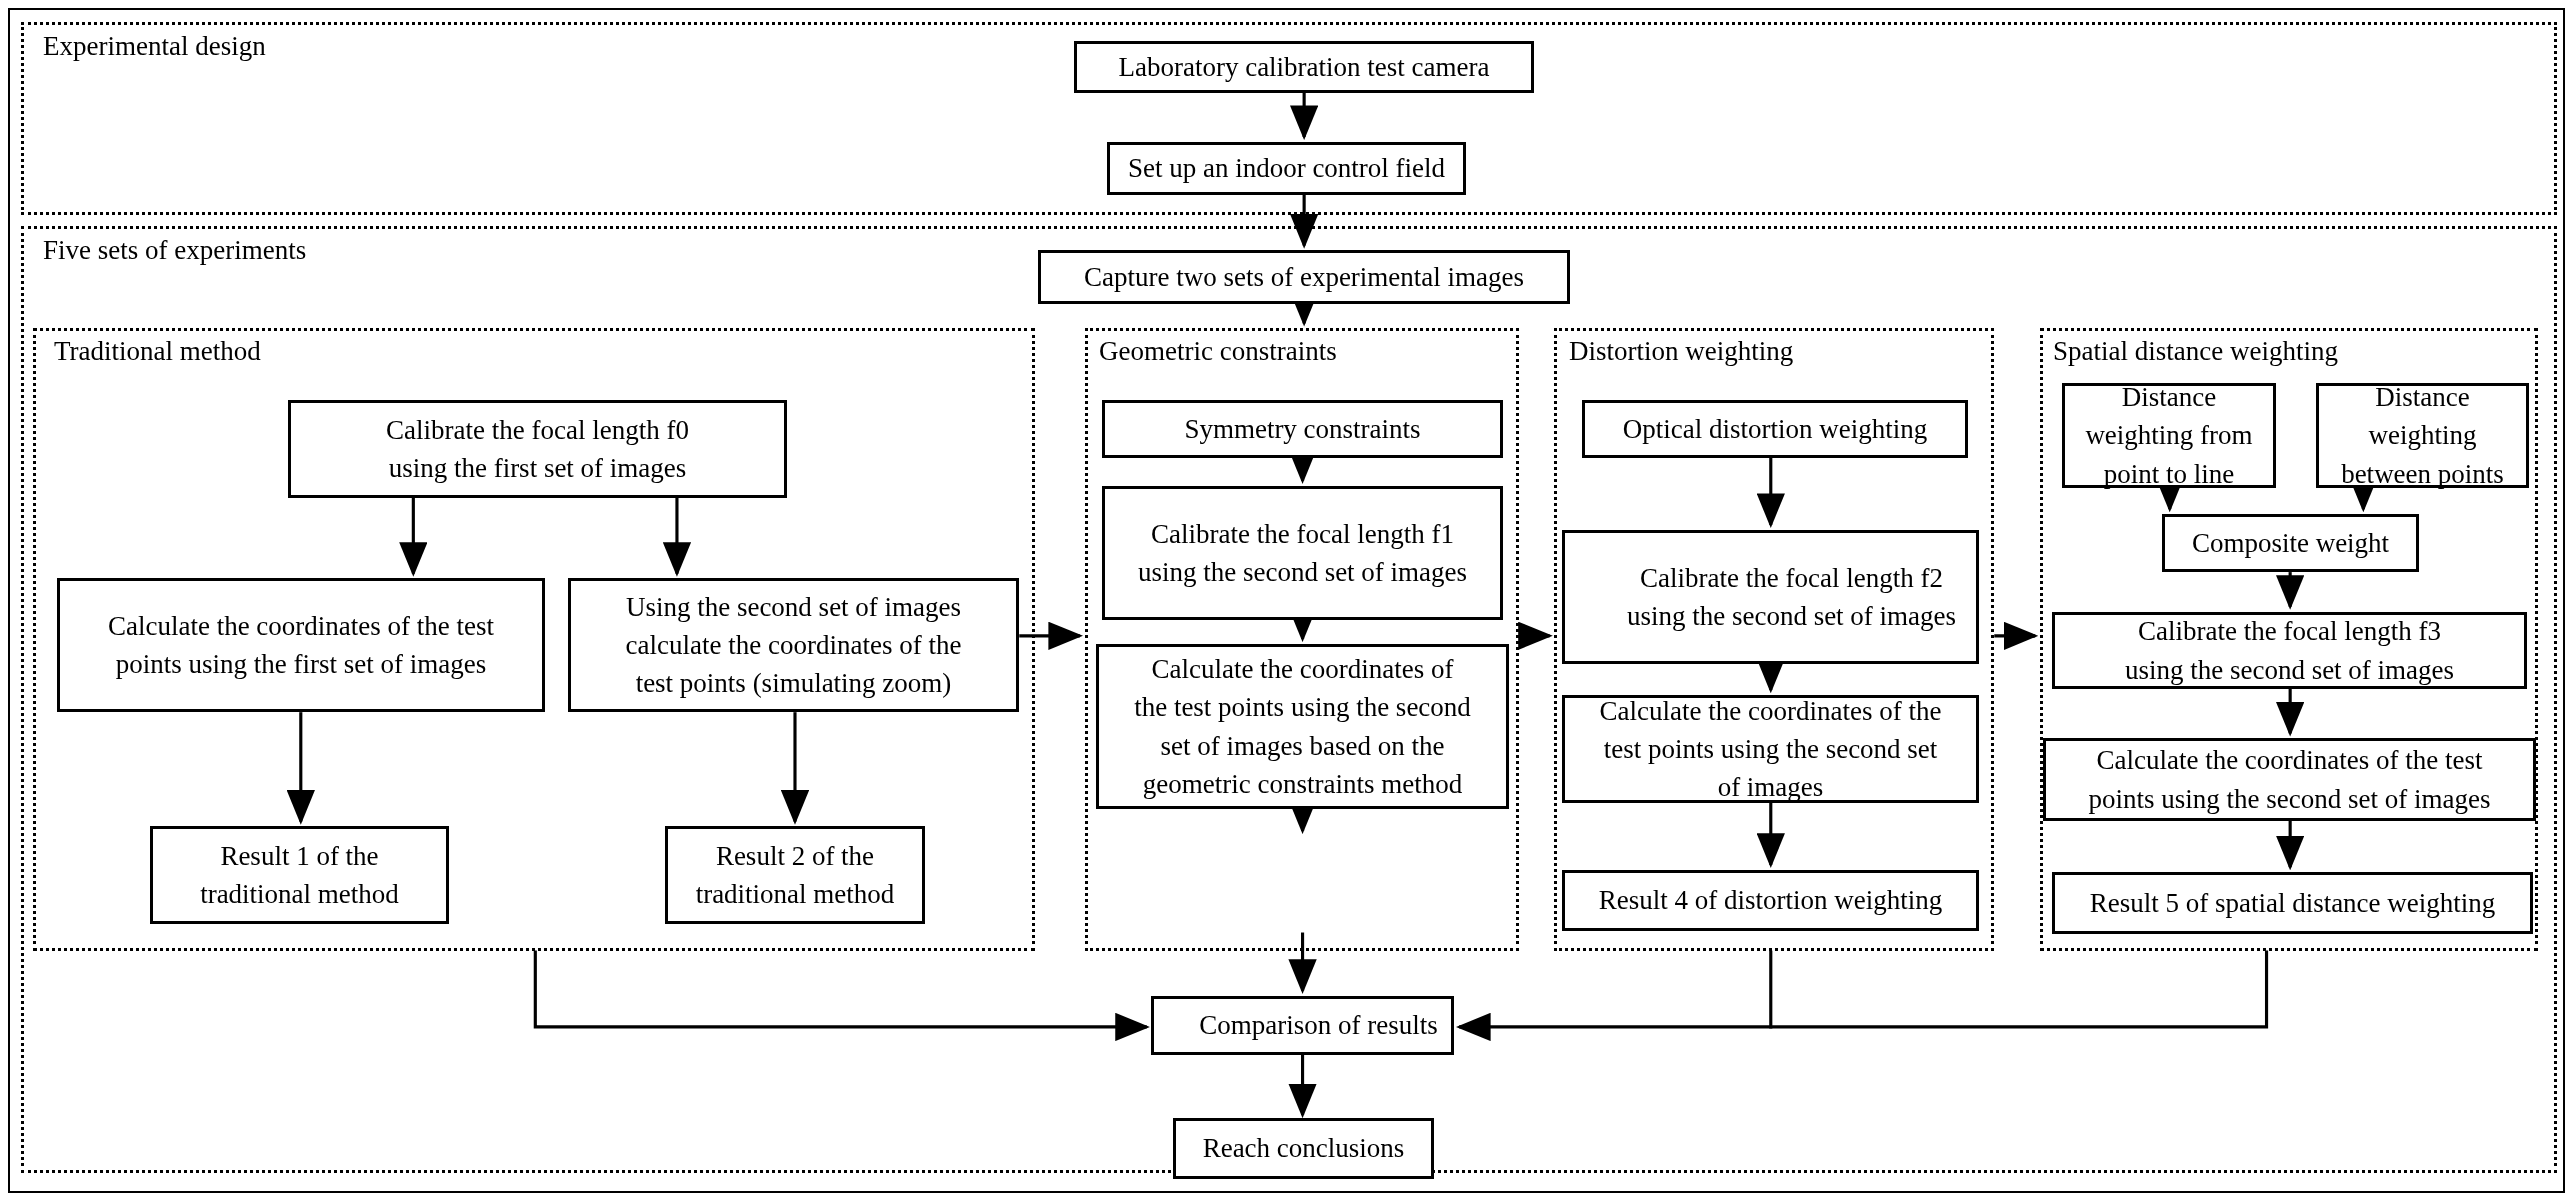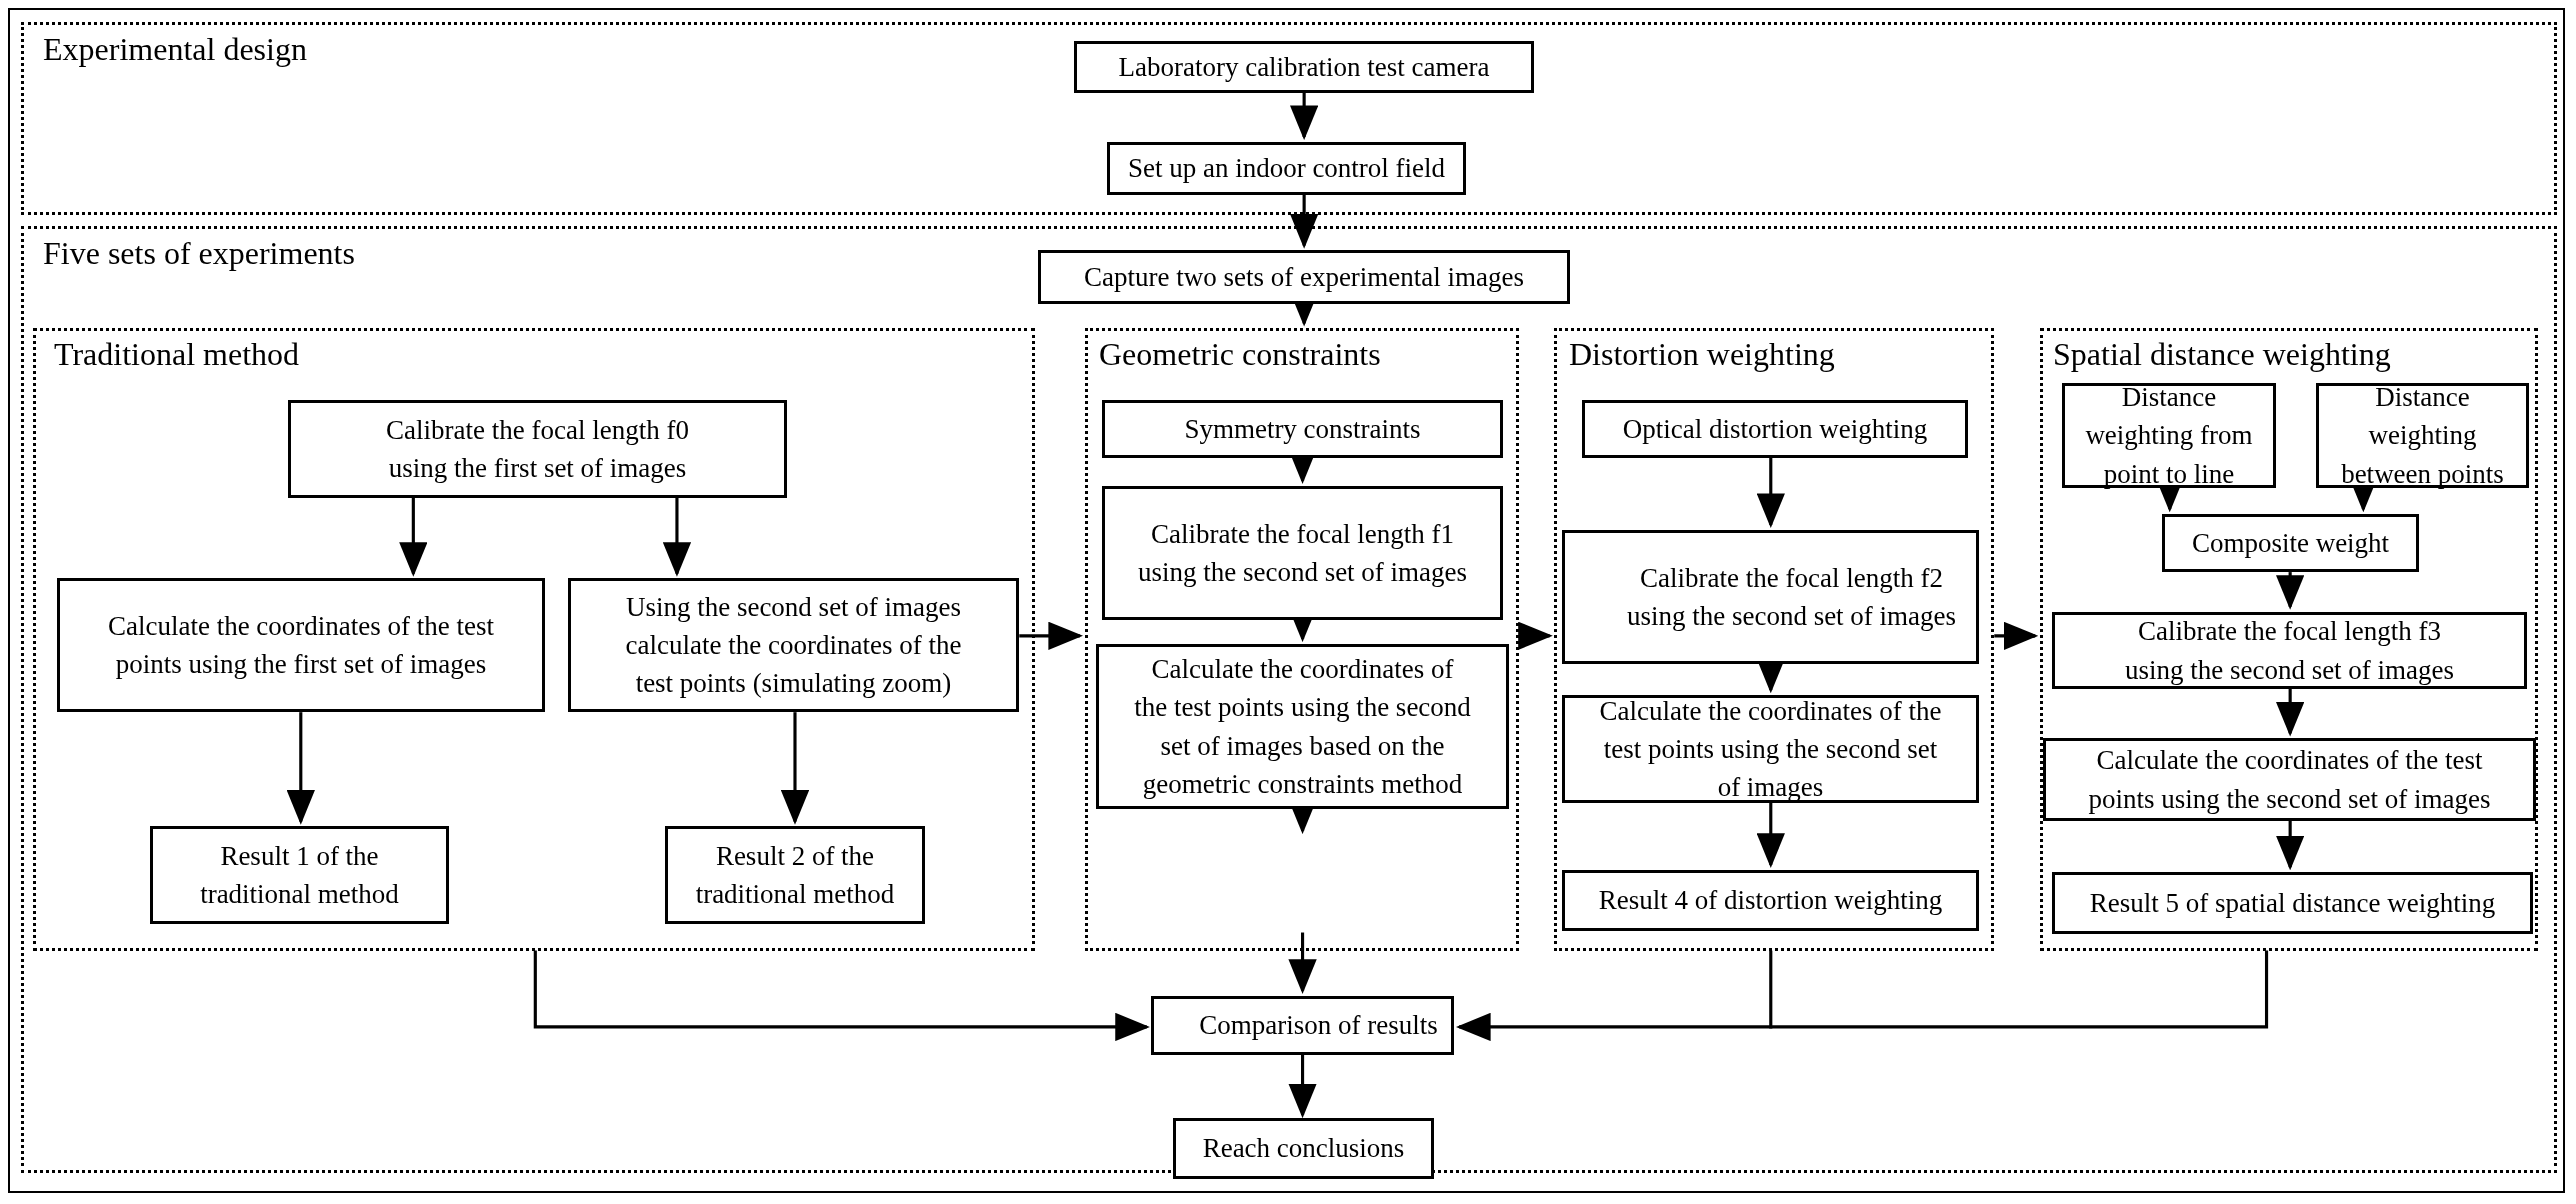--- a/index.html
+++ b/index.html
@@ -23,21 +23,21 @@
     border: 2.4px solid #000;
     box-sizing: border-box;
   }
   .dashed-box {
     position: absolute;
     border: 3.1px dotted #000;
     box-sizing: border-box;
   }
   .zone-label {
     position: absolute;
-    font-size: 32px;
+    font-size: 27px;
     line-height: 1.1;
     white-space: nowrap;
   }
   .node {
     position: absolute;
     background: #ffffff;
     border: 3.1px solid #000;
     box-sizing: border-box;
     display: flex;
     align-items: center;

